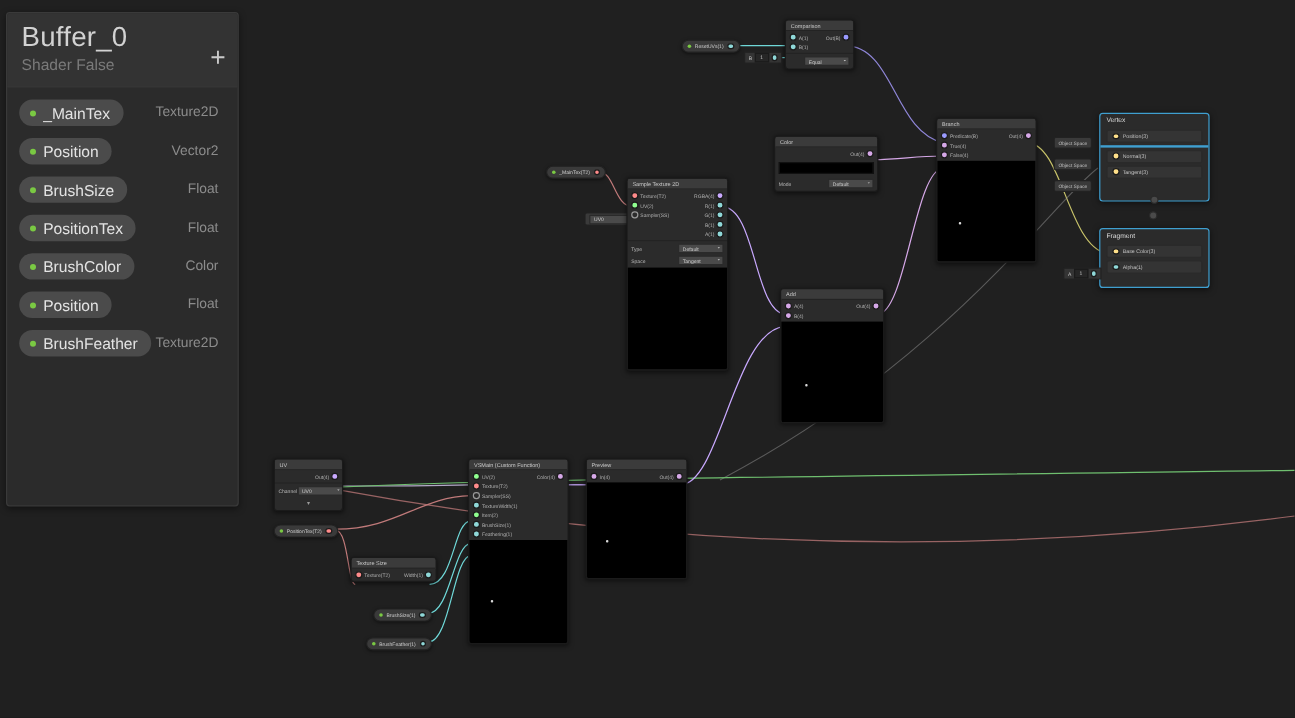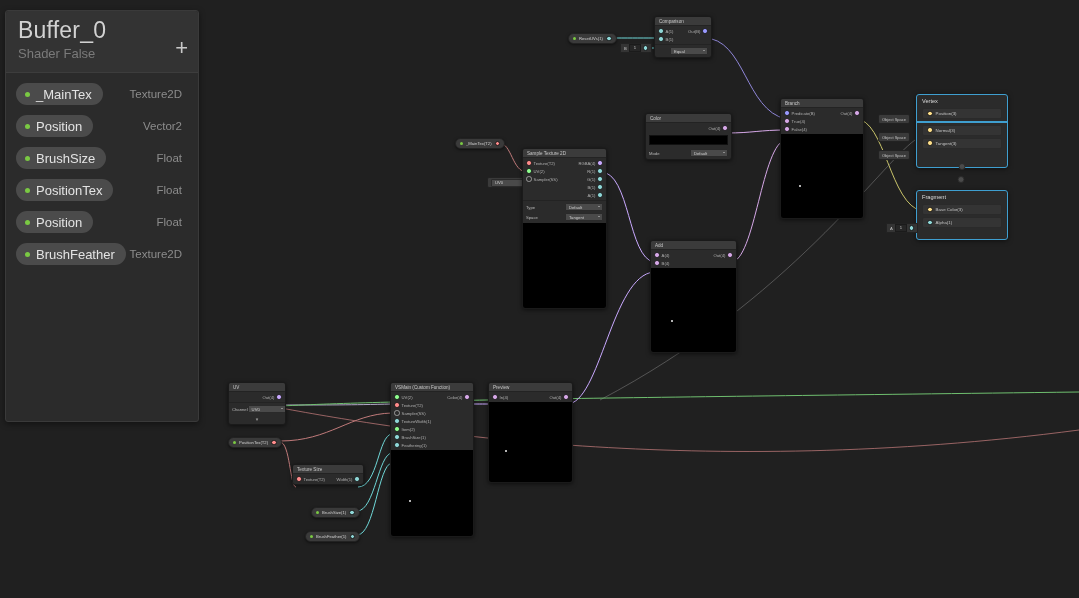--- a/index.html
+++ b/index.html
@@ -194,20 +194,27 @@
       <div class="bb-row">
         <span class="pill">
           <span class="dot"></span>
           <span>PositionTex</span>
         </span>
         <span class="bb-type">Float</span>
       </div>
       <div class="bb-row">
         <span class="pill">
           <span class="dot"></span>
+          <span>BrushColor</span>
+        </span>
+        <span class="bb-type">Color</span>
+      </div>
+      <div class="bb-row">
+        <span class="pill">
+          <span class="dot"></span>
           <span>Position</span>
         </span>
         <span class="bb-type">Float</span>
       </div>
       <div class="bb-row">
         <span class="pill">
           <span class="dot"></span>
           <span>BrushFeather</span>
         </span>
         <span class="bb-type">Texture2D</span>

